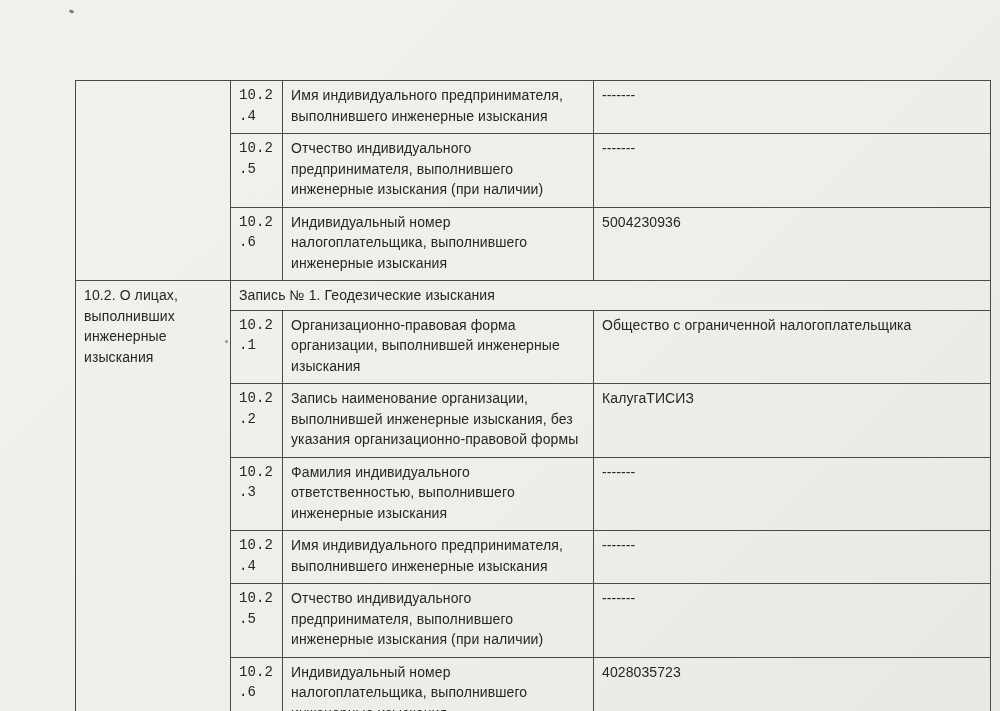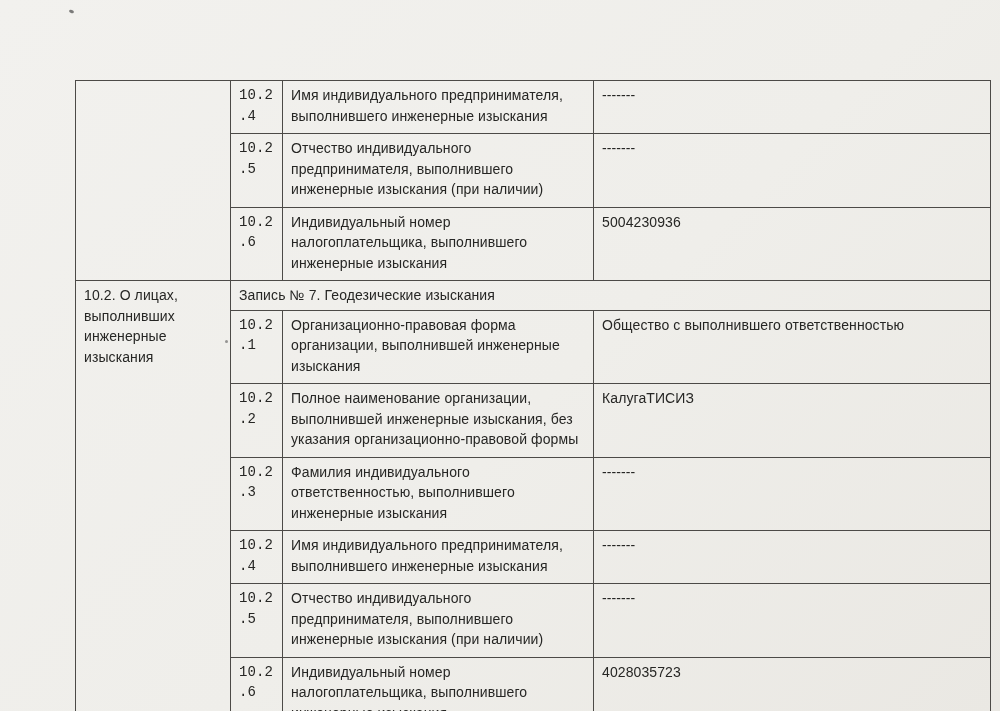--- a/index.html
+++ b/index.html
@@ -93,30 +93,30 @@
       <td class="val">-------</td>
     </tr>
     <tr class="r-med">
       <td class="num">10.2.6</td>
       <td class="lbl">Индивидуальный номер налогоплательщика, выполнившего инженерные изыскания</td>
       <td class="val">5004230936</td>
     </tr>
 
     <tr class="record-header">
       <td class="side" rowspan="7">10.2. О лицах, выполнивших инженерные изыскания</td>
-      <td colspan="3">Запись № 7. Геодезические изыскания</td>
+      <td colspan="3">Запись № 1. Геодезические изыскания</td>
     </tr>
     <tr class="r-med">
       <td class="num">10.2.1</td>
       <td class="lbl">Организационно-правовая форма организации, выполнившей инженерные изыскания</td>
-      <td class="val">Общество с выполнившего ответственностью</td>
+      <td class="val">Общество с ограниченной налогоплательщика</td>
     </tr>
     <tr class="r-tall">
       <td class="num">10.2.2</td>
-      <td class="lbl">Полное наименование организации, выполнившей инженерные изыскания, без указания организационно-правовой формы</td>
+      <td class="lbl">Запись наименование организации, выполнившей инженерные изыскания, без указания организационно-правовой формы</td>
       <td class="val">КалугаТИСИЗ</td>
     </tr>
     <tr class="r-med">
       <td class="num">10.2.3</td>
       <td class="lbl">Фамилия индивидуального ответственностью, выполнившего инженерные изыскания</td>
       <td class="val">-------</td>
     </tr>
     <tr class="r-med">
       <td class="num">10.2.4</td>
       <td class="lbl">Имя индивидуального предпринимателя, выполнившего инженерные изыскания</td>

